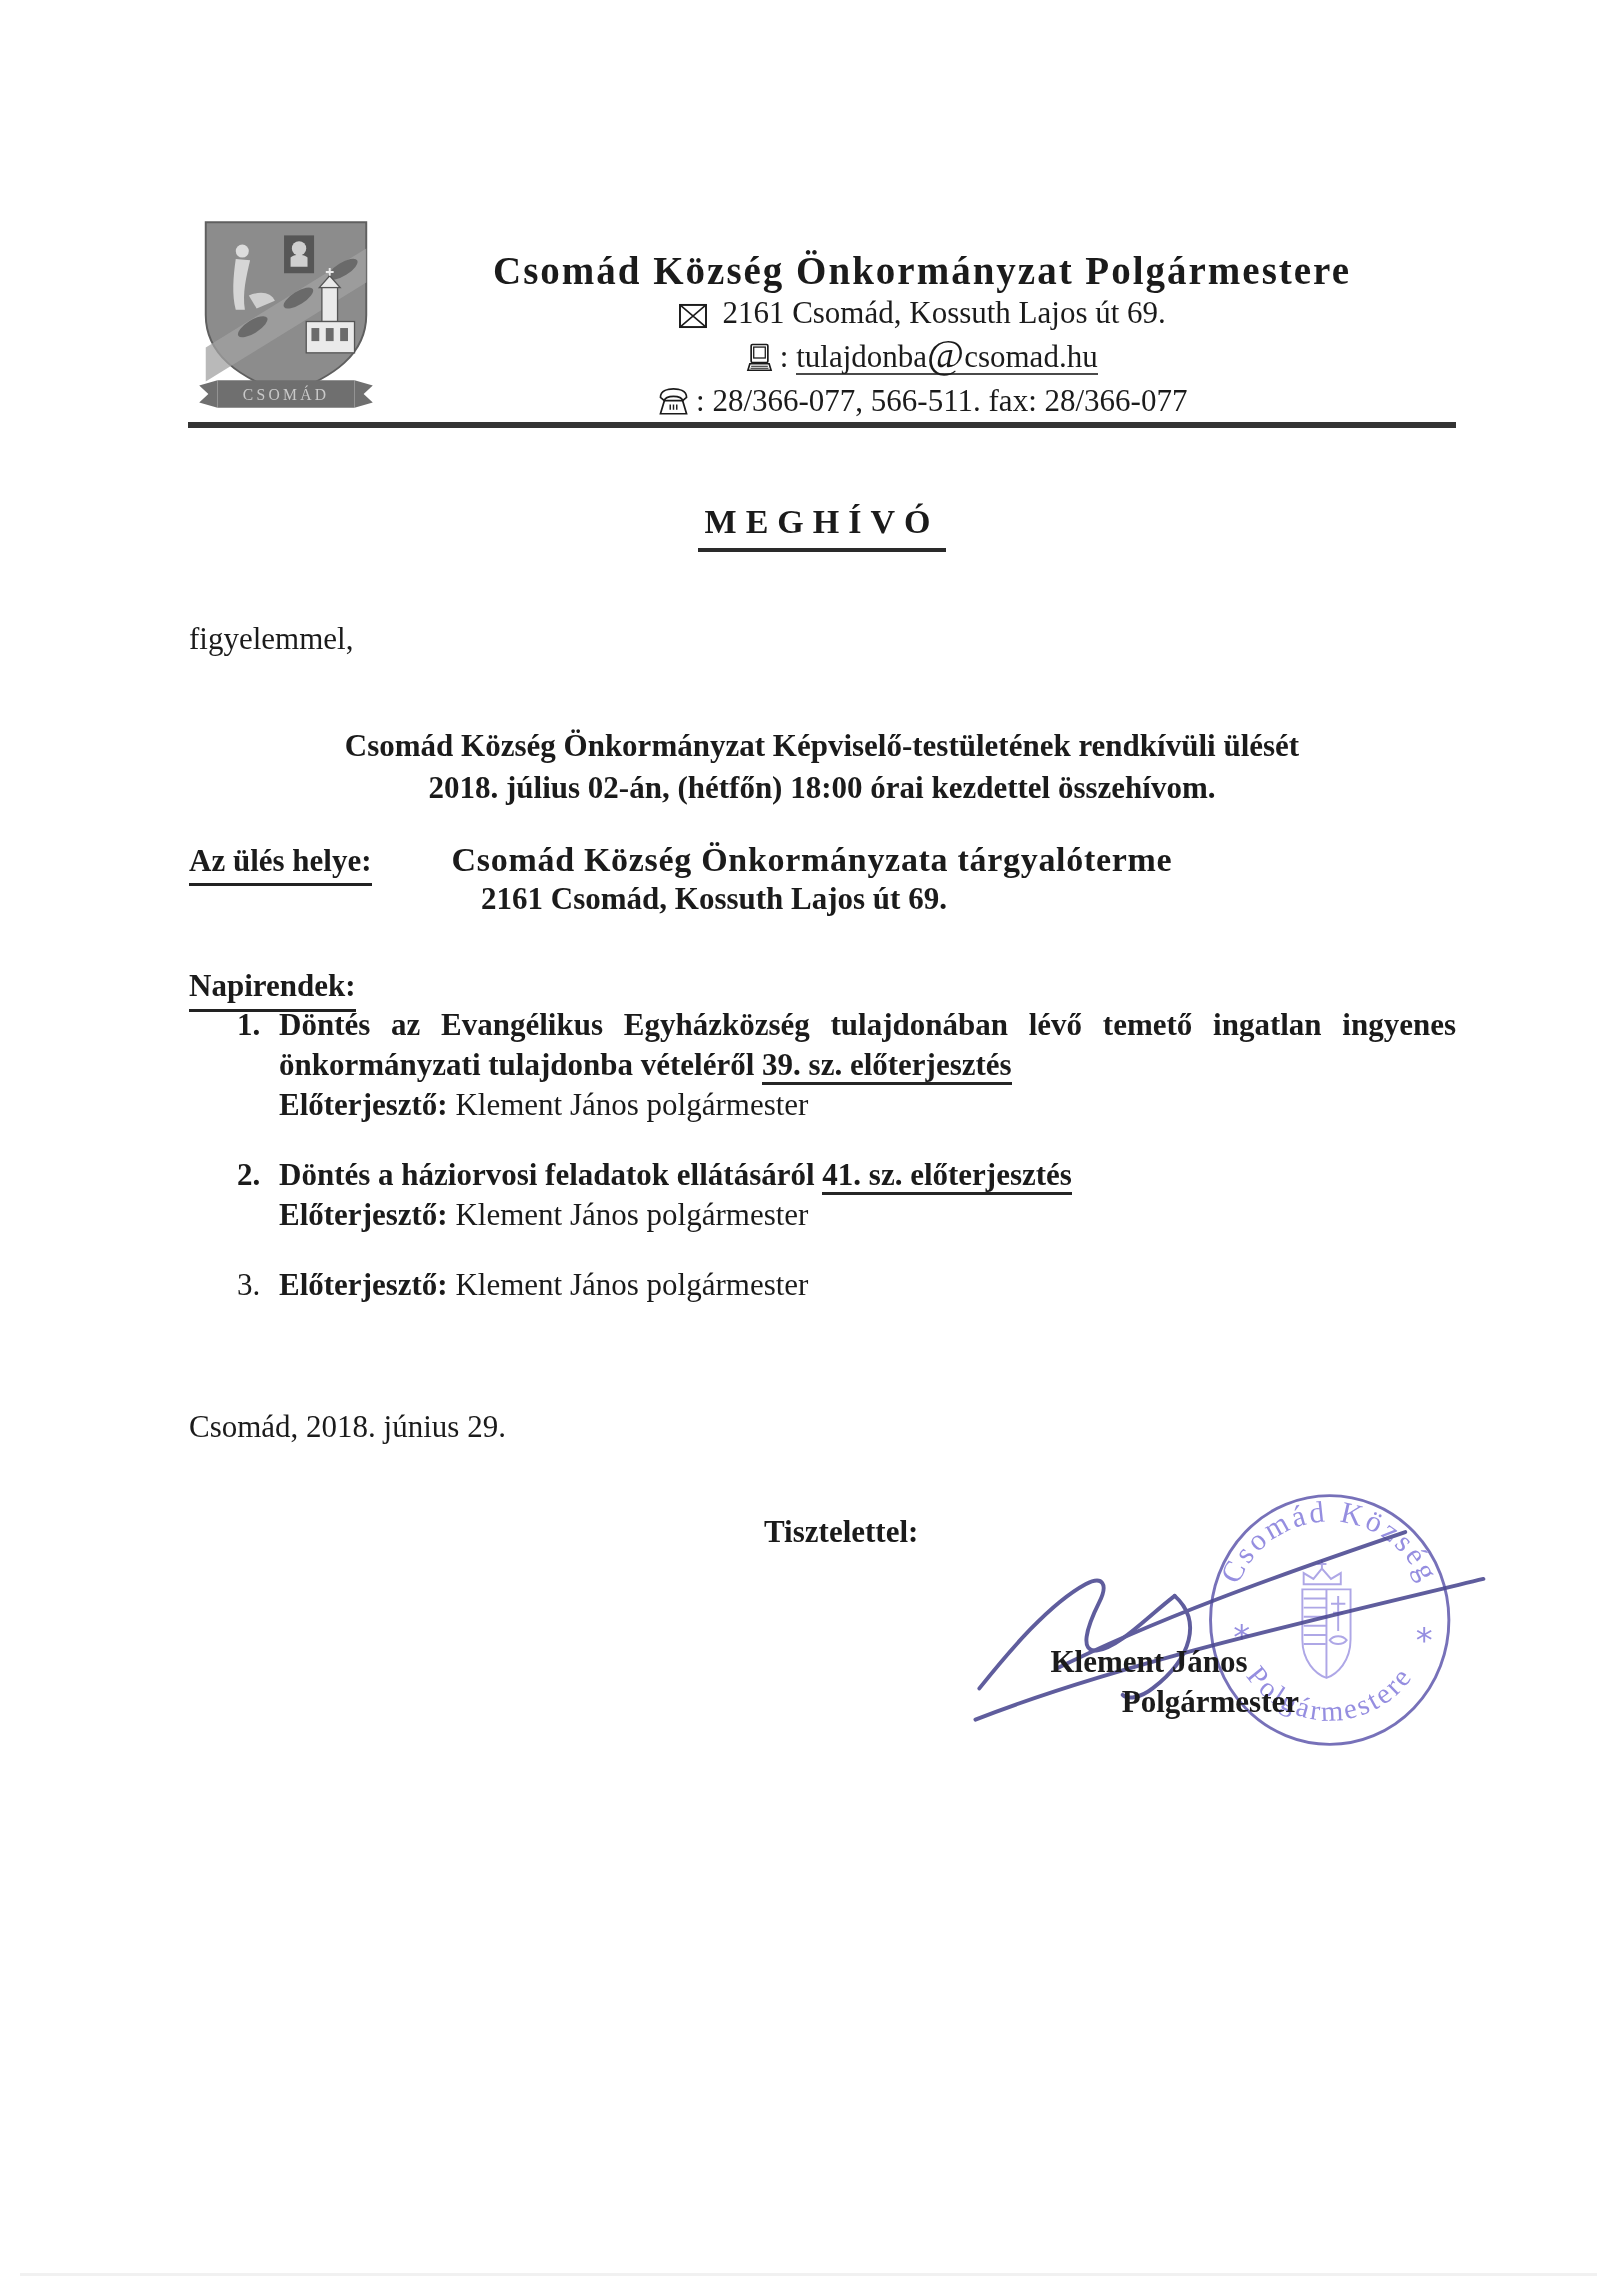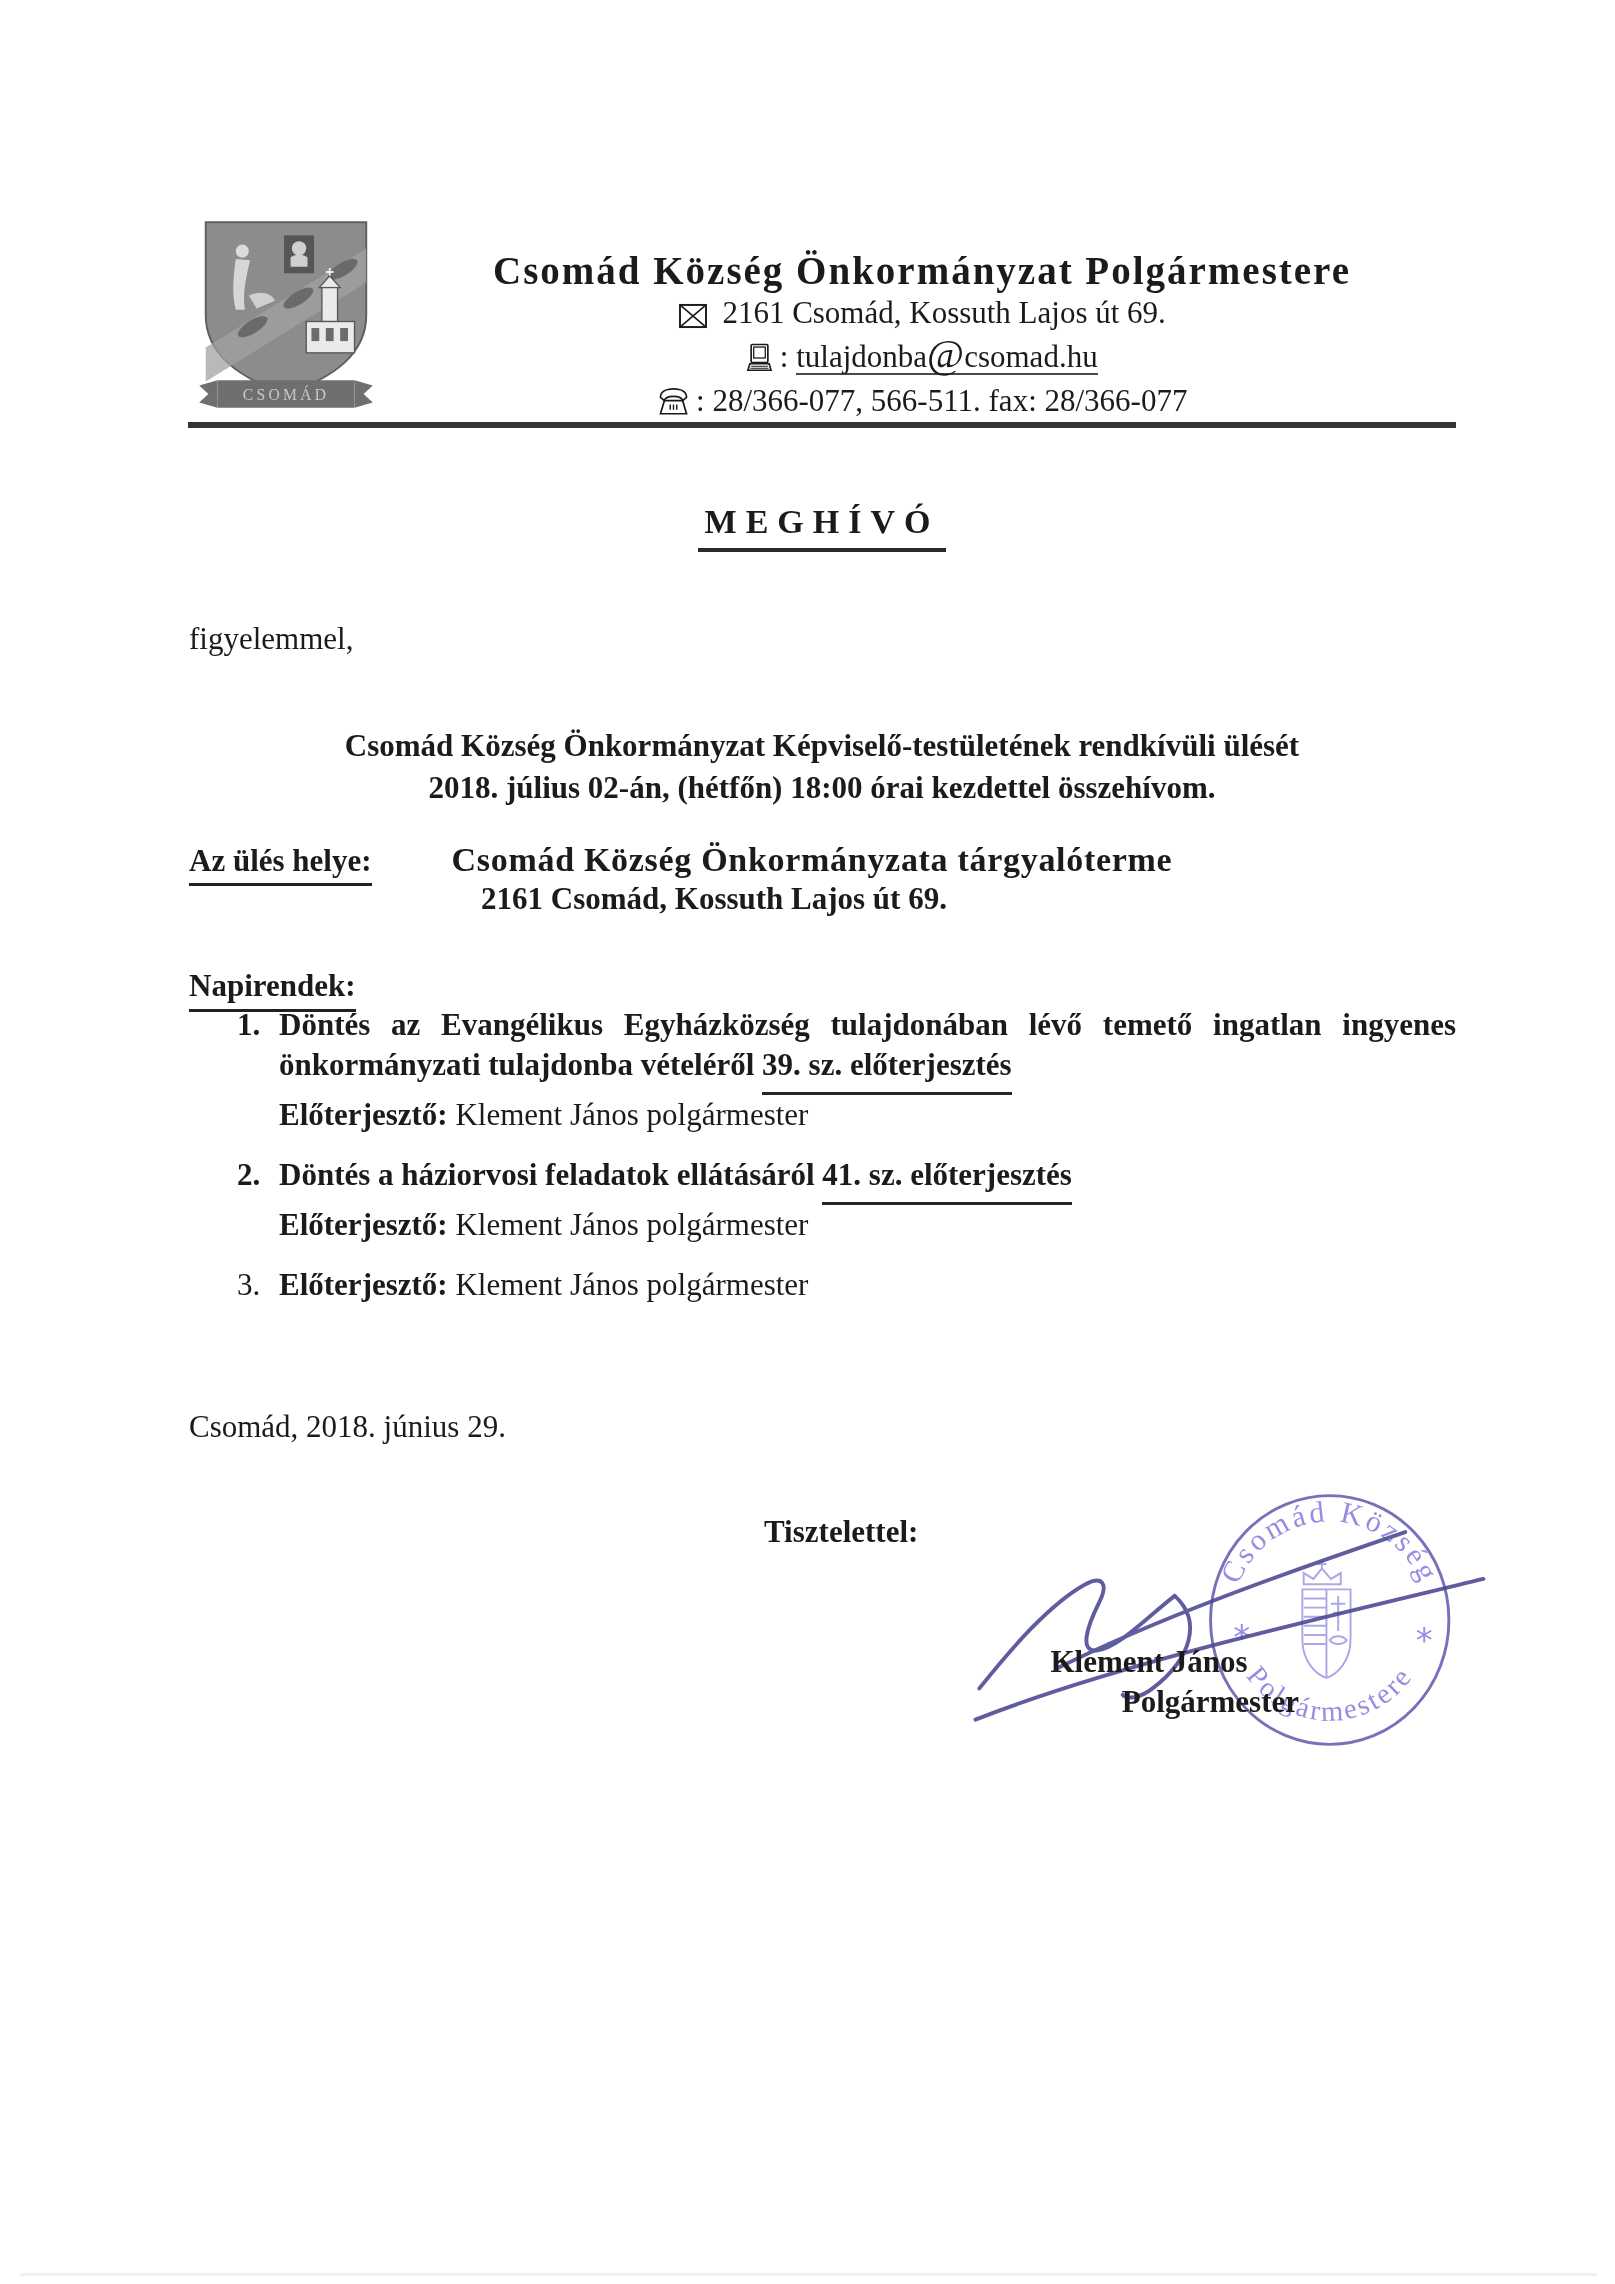--- a/index.html
+++ b/index.html
@@ -41,21 +41,21 @@
   .venue-label{display:inline-block;font-weight:bold;border-bottom:3.9px solid #222;padding-bottom:4px;}
   .venue-name{font-size:34px;font-weight:bold;letter-spacing:0.7px;margin-left:80px;}
   .venue-address{left:481px;top:881px;font-size:31px;font-weight:bold;}
 
   
   .agenda-label-wrap{left:189px;top:968px;font-size:31px;}
   .agenda-label{display:inline-block;font-weight:bold;border-bottom:3.9px solid #222;padding-bottom:4.6px;}
   .agenda-item{left:237px;width:1219px;font-size:31px;line-height:40px;}
   .agenda-item .num{position:absolute;left:0;top:0;}
   .agenda-item .item-body{margin-left:42px;}
-  .ref{display:inline-block;border-bottom:3.3px solid #262626;padding-bottom:12px;line-height:31px;font-weight:bold;}
+  .ref{display:inline-block;border-bottom:3.3px solid #262626;padding-bottom:2px;line-height:31px;font-weight:bold;}
   .item-text{font-weight:bold;}
   .line1-just{text-align:justify;text-align-last:justify;}
 
   
   .date-line{left:189px;top:1409px;font-size:31px;}
   .closing{left:764px;top:1514px;font-size:31px;font-weight:bold;}
   .sig-svg{left:932px;top:1493px;width:574px;height:267px;z-index:1;}
   .signer{left:999px;width:300px;text-align:center;font-size:31px;font-weight:bold;z-index:2;line-height:37px;}
   .signer-name{top:1643px;}
   .signer-title{top:1683px;text-align:right;}

